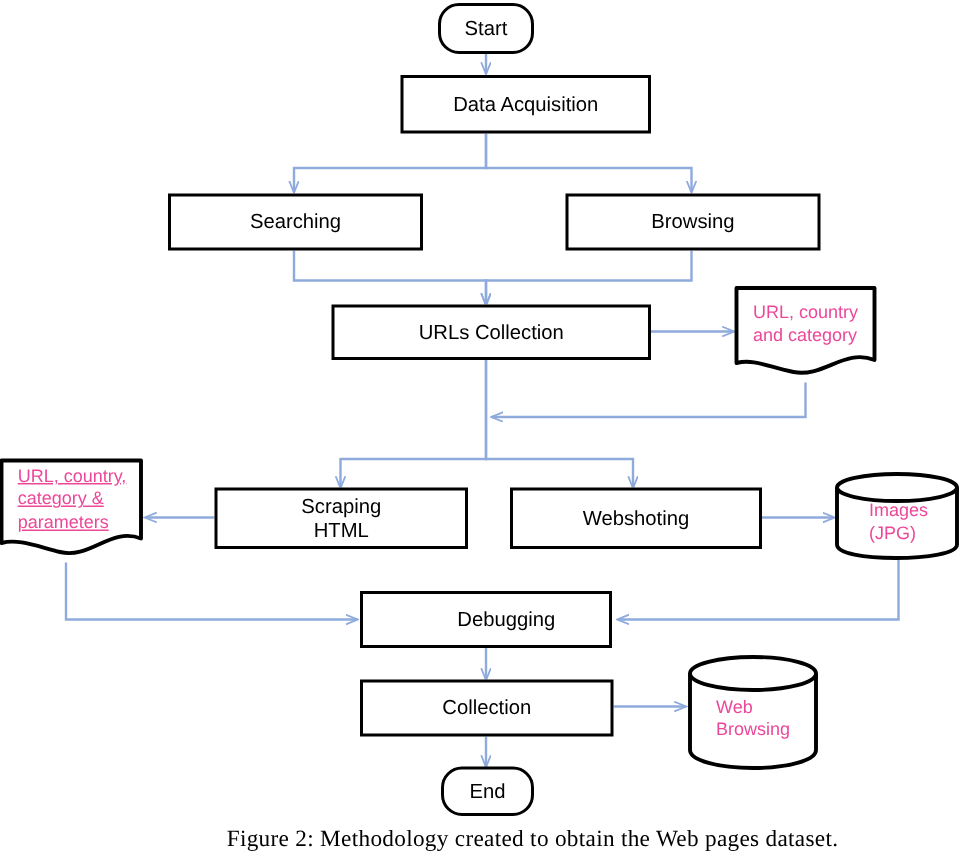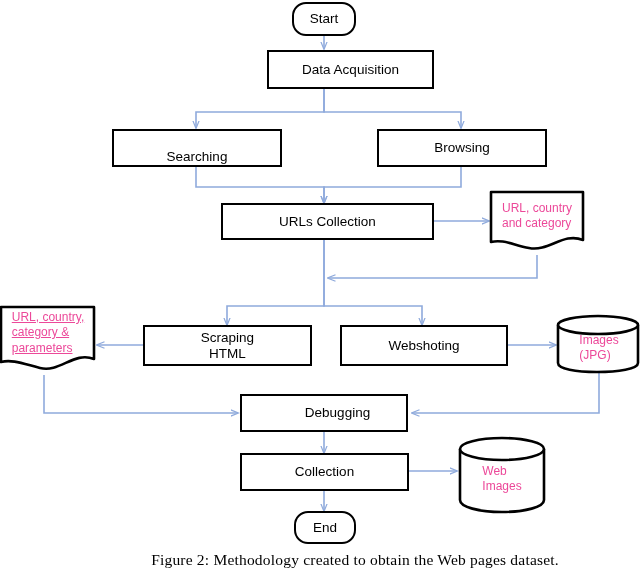--- a/index.html
+++ b/index.html
@@ -123,21 +123,21 @@
   </svg>
 
   <div class="node terminator" style="left:292px;top:2px;width:64px;height:34px;">
     <span>Start</span>
   </div>
 
   <div class="node proc" style="left:241px;top:50px;width:167px;height:39px;margin-left:26px;">
     <span>Data Acquisition</span>
   </div>
 
-  <div class="node proc" style="left:112px;top:129px;width:170px;height:38px;align-items:flex-end;">
+  <div class="node proc" style="left:112px;top:129px;width:170px;height:38px;">
     <span>Searching</span>
   </div>
 
   <div class="node proc" style="left:377px;top:129px;width:170px;height:38px;">
     <span>Browsing</span>
   </div>
 
   <div class="node proc" style="left:221px;top:203px;width:213px;height:37px;">
     <span>URLs Collection</span>
   </div>
@@ -184,21 +184,21 @@
   <div class="node proc" style="left:240px;top:453px;width:169px;height:38px;">
     <span>Collection</span>
   </div>
 
   <svg class="shape-svg" style="left:457px;top:435px;width:90px;height:80px;" viewBox="0 0 90 80">
     <path d="M3,14 L3,65 C3,72 22,77 45,77 C68,77 87,72 87,65 L87,14" fill="#ffffff" stroke="#000000" stroke-width="2.6"></path>
     <ellipse cx="45" cy="14" rx="42" ry="11" fill="#ffffff" stroke="#000000" stroke-width="2.6"></ellipse>
   </svg>
   <div class="cyl-label" style="left:457px;top:450px;width:90px;height:58px;">
     <span>Web
-Images</span>
+Browsing</span>
   </div>
 
   <div class="node terminator" style="left:294px;top:511px;width:62px;height:33px;">
     <span>End</span>
   </div>
 
   <div class="caption">Figure 2:  Methodology created to obtain the Web pages dataset.</div>
 
 </div>
 

